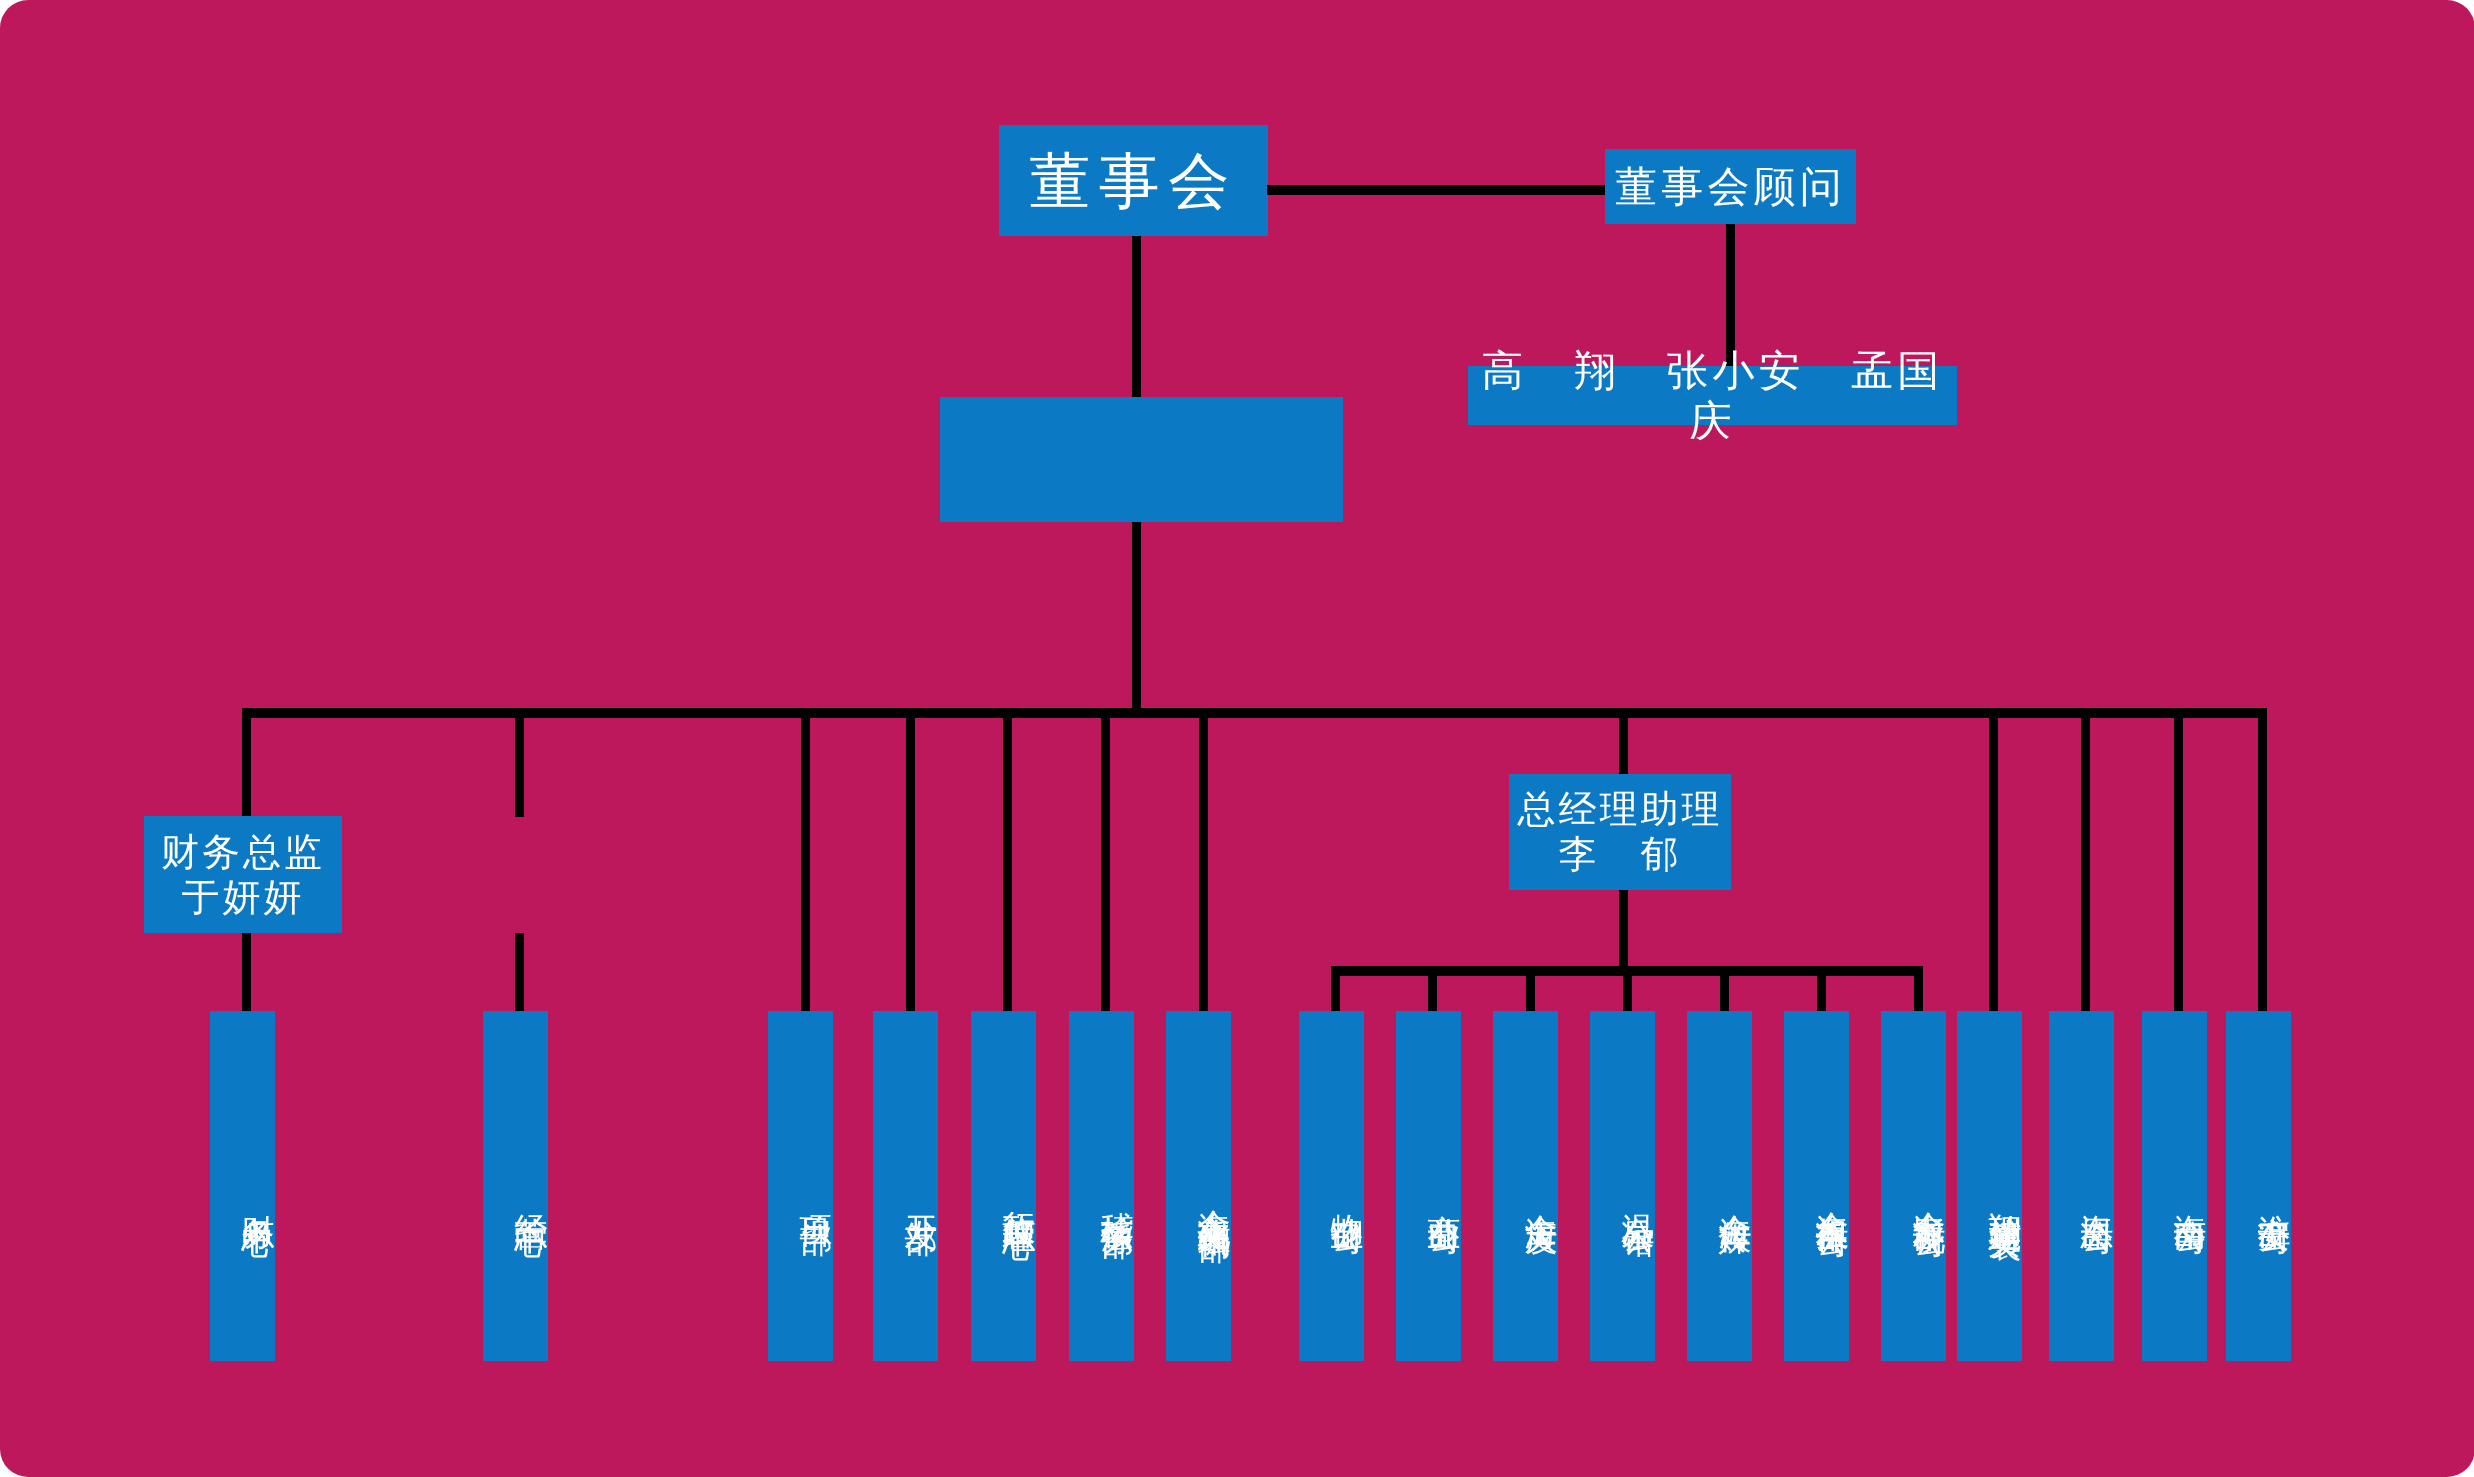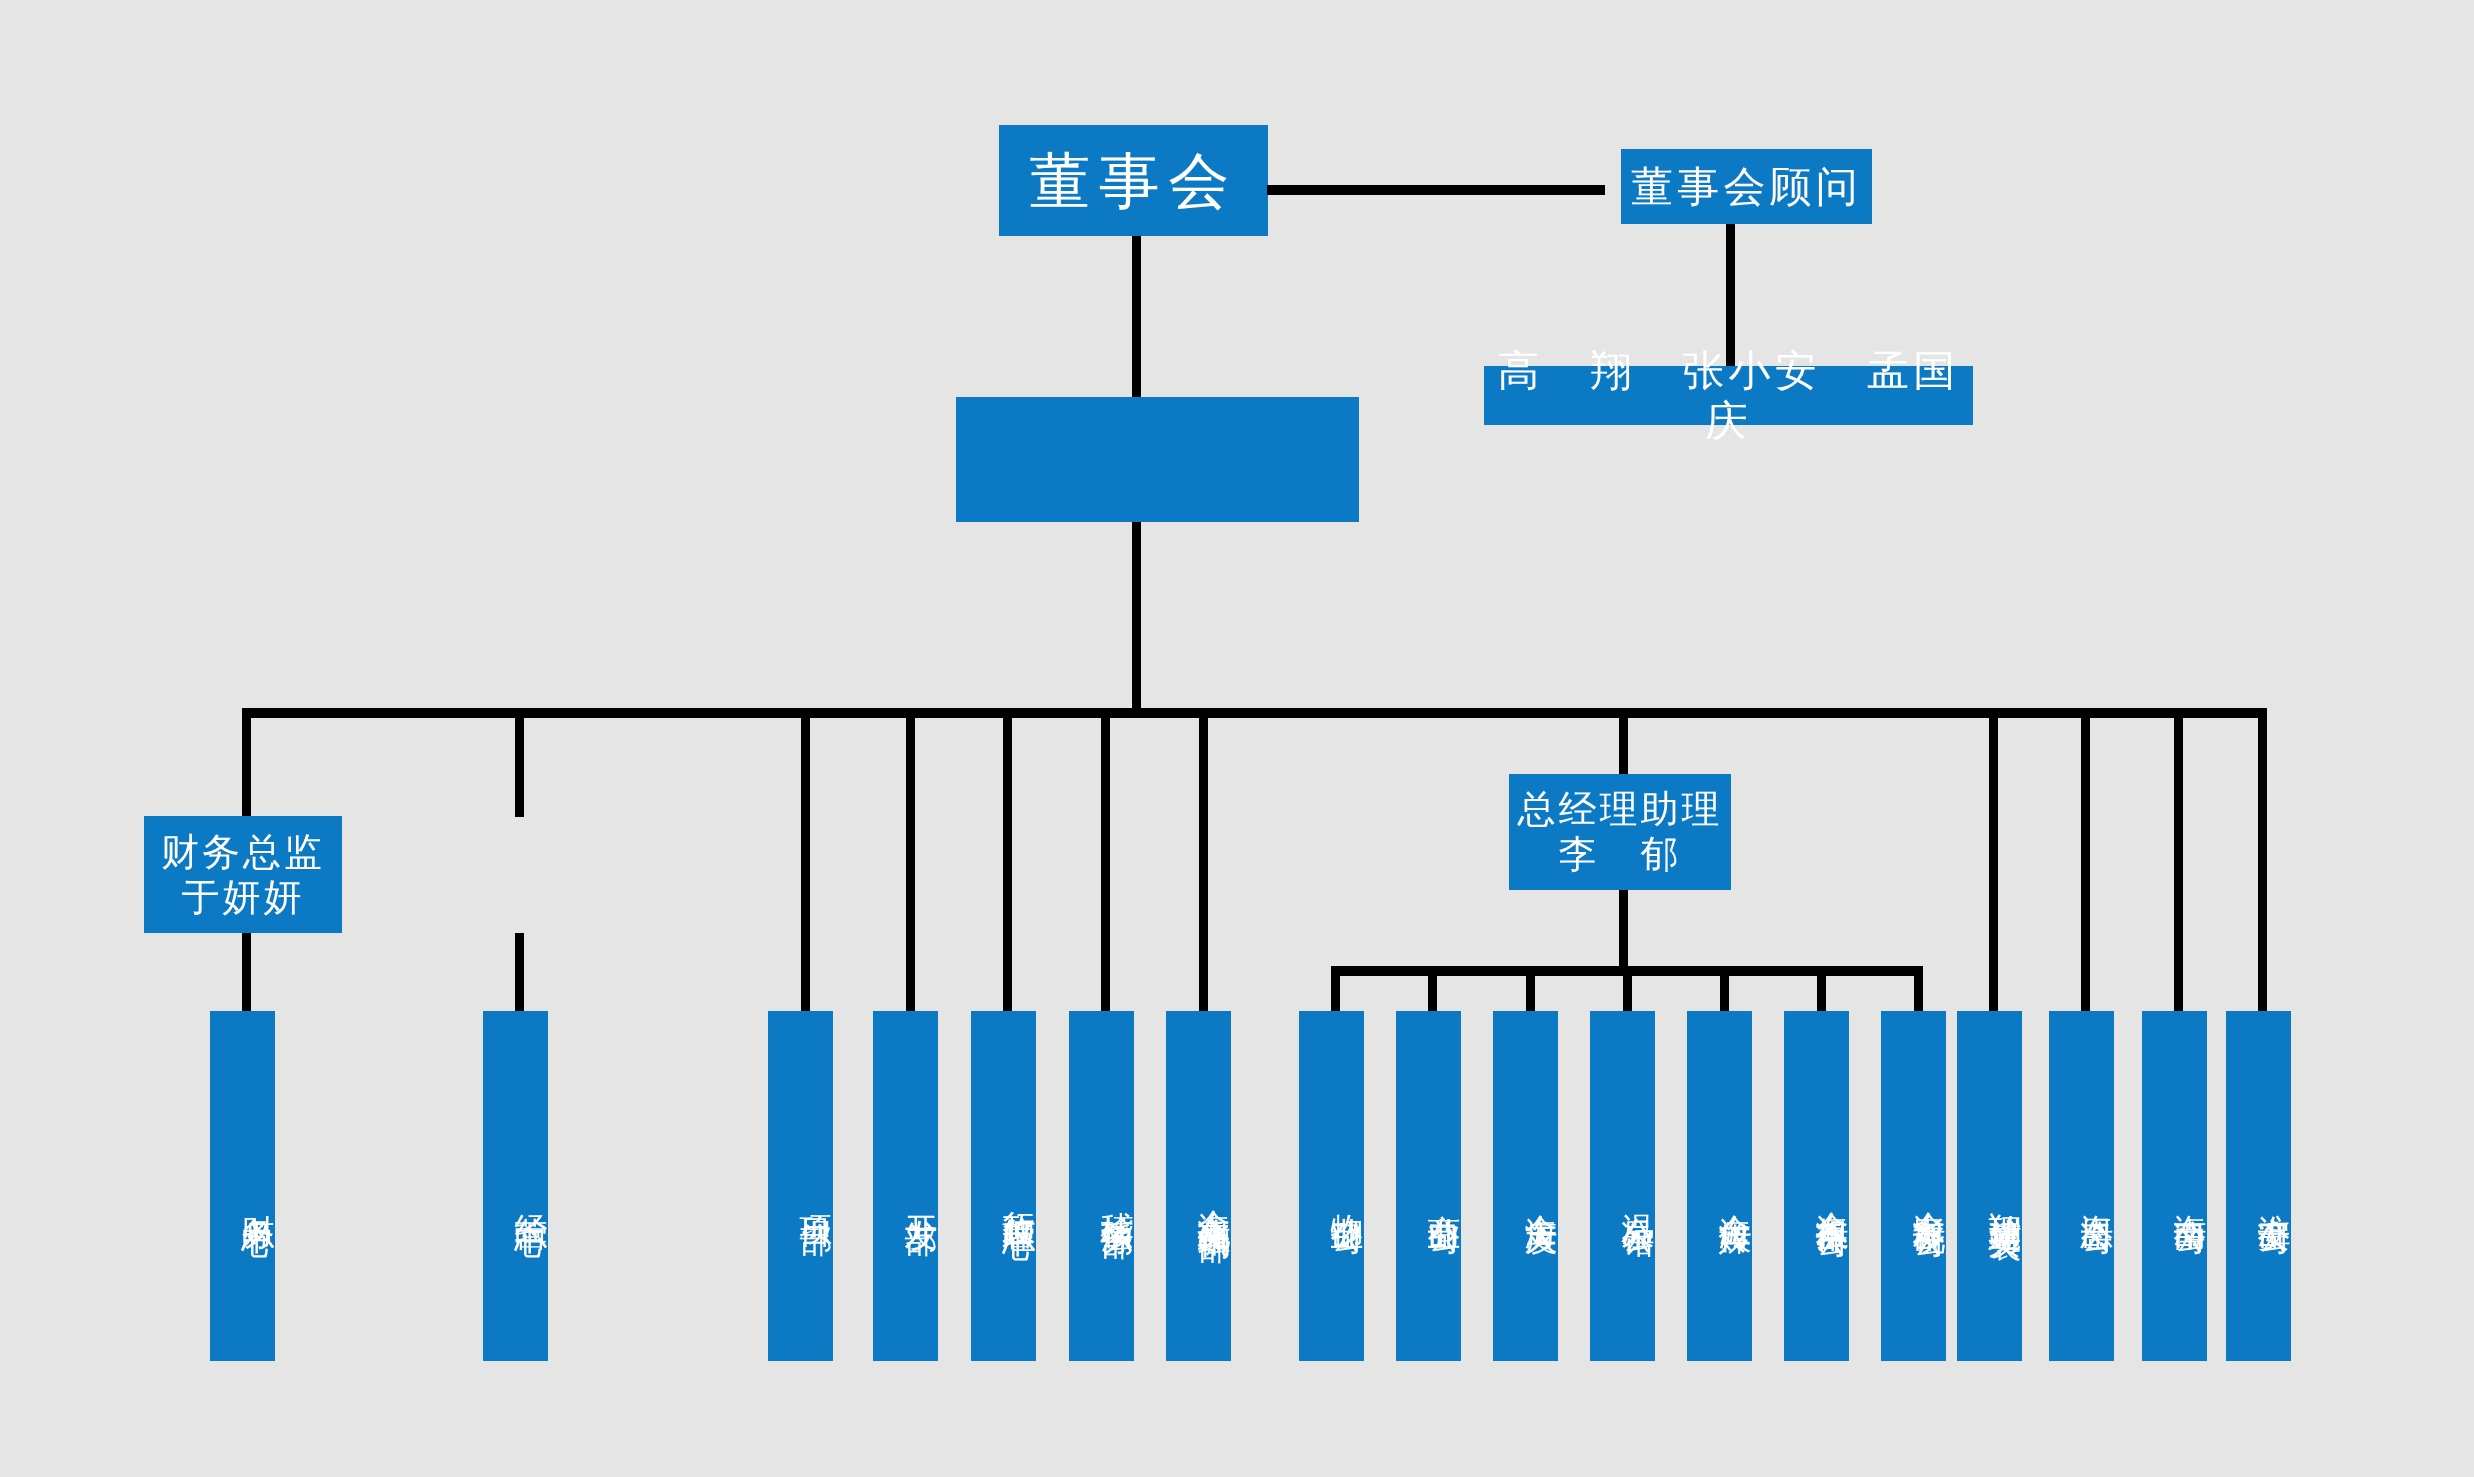--- a/index.html
+++ b/index.html
@@ -1,17 +1,17 @@
 <!DOCTYPE html>
 <html style="font-size:10.6px"><head>
 <meta charset="utf-8">
 <style>
   html,body{margin:0;padding:0;background:#ffffff;}
   body{width:2475px;height:1477px;font-family:"DejaVu Sans","Liberation Sans",sans-serif;}
-  #chart{position:relative;width:2475px;height:1477px;background:#e5e5e5;overflow:hidden;}
+  #chart{position:relative;width:2475px;height:1477px;background:#be185d;overflow:hidden;border-radius:28px;}
 
   .node{
     position:absolute;
     background:#0B79C4;
     color:#ffffff;
     display:flex;
     align-items:center;
     justify-content:center;
     text-align:center;
     box-sizing:border-box;
@@ -31,21 +31,21 @@
   }
   .node .lines{display:block;}
   .node .l2{display:block;}
 
   .line{position:absolute;background:#000000;}
   .vline{width:9.2px;}
   .hline{height:10px;}
 
   
   .fs-xxl{font-size:61px;letter-spacing:0.14em;}
-  .fs-xl{font-size:42px;letter-spacing:0.10em;margin-left:16px;}
+  .fs-xl{font-size:42px;letter-spacing:0.10em;}
   .fs-l{font-size:38px;letter-spacing:0.08em;}
   .fs-m{font-size:33px;}
 </style>
 </head>
 <body>
 
 <div id="chart">
 
   <div class="node horiz fs-xxl" style="left: 999px; top: 125px; width: 269px; height: 111px; background: rgb(11, 121, 196);">董事会</div>
 

